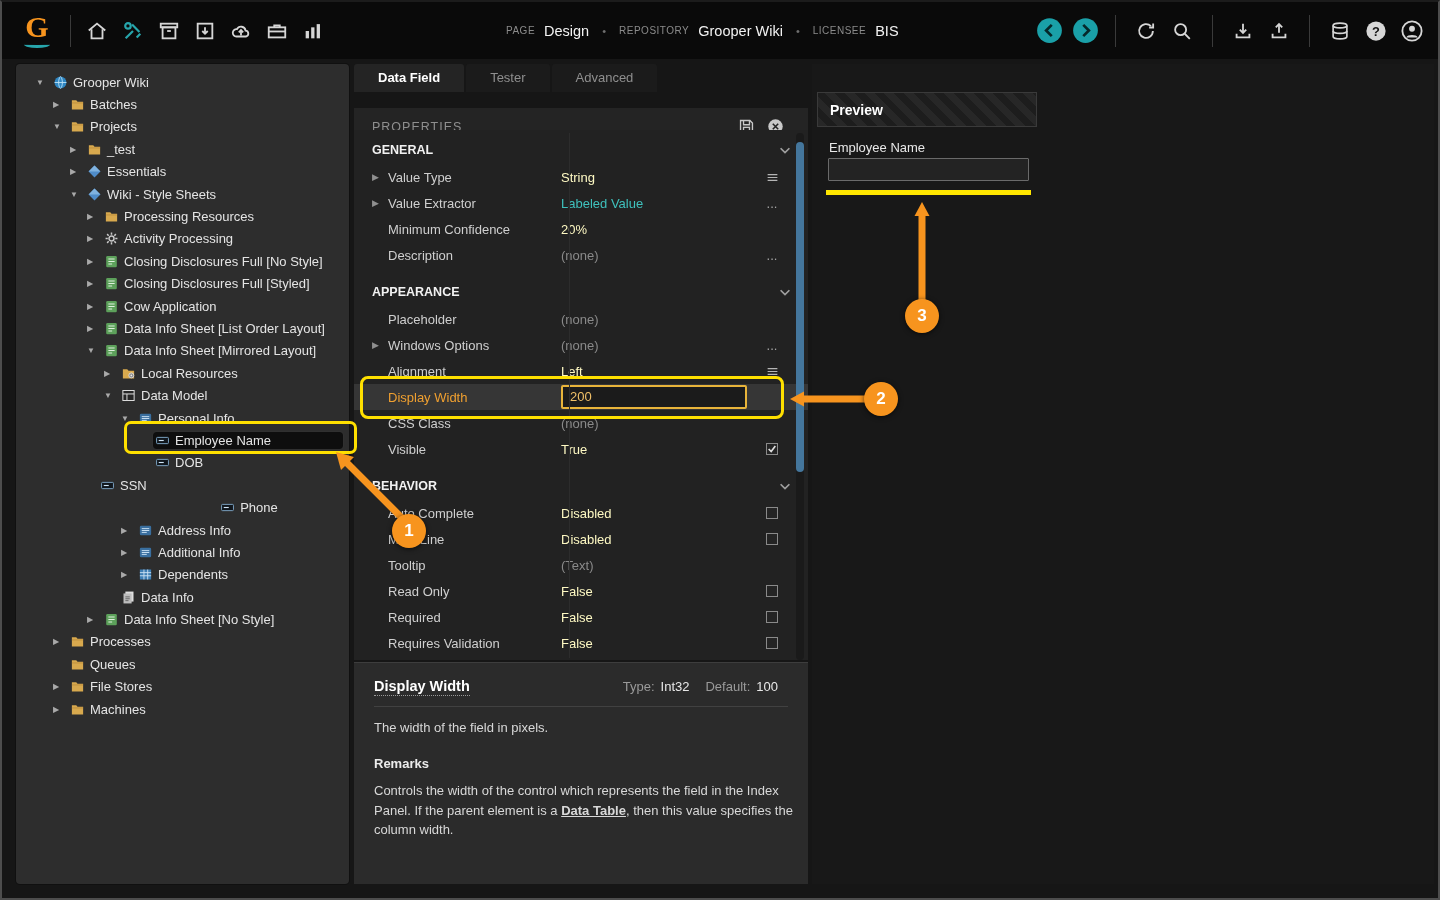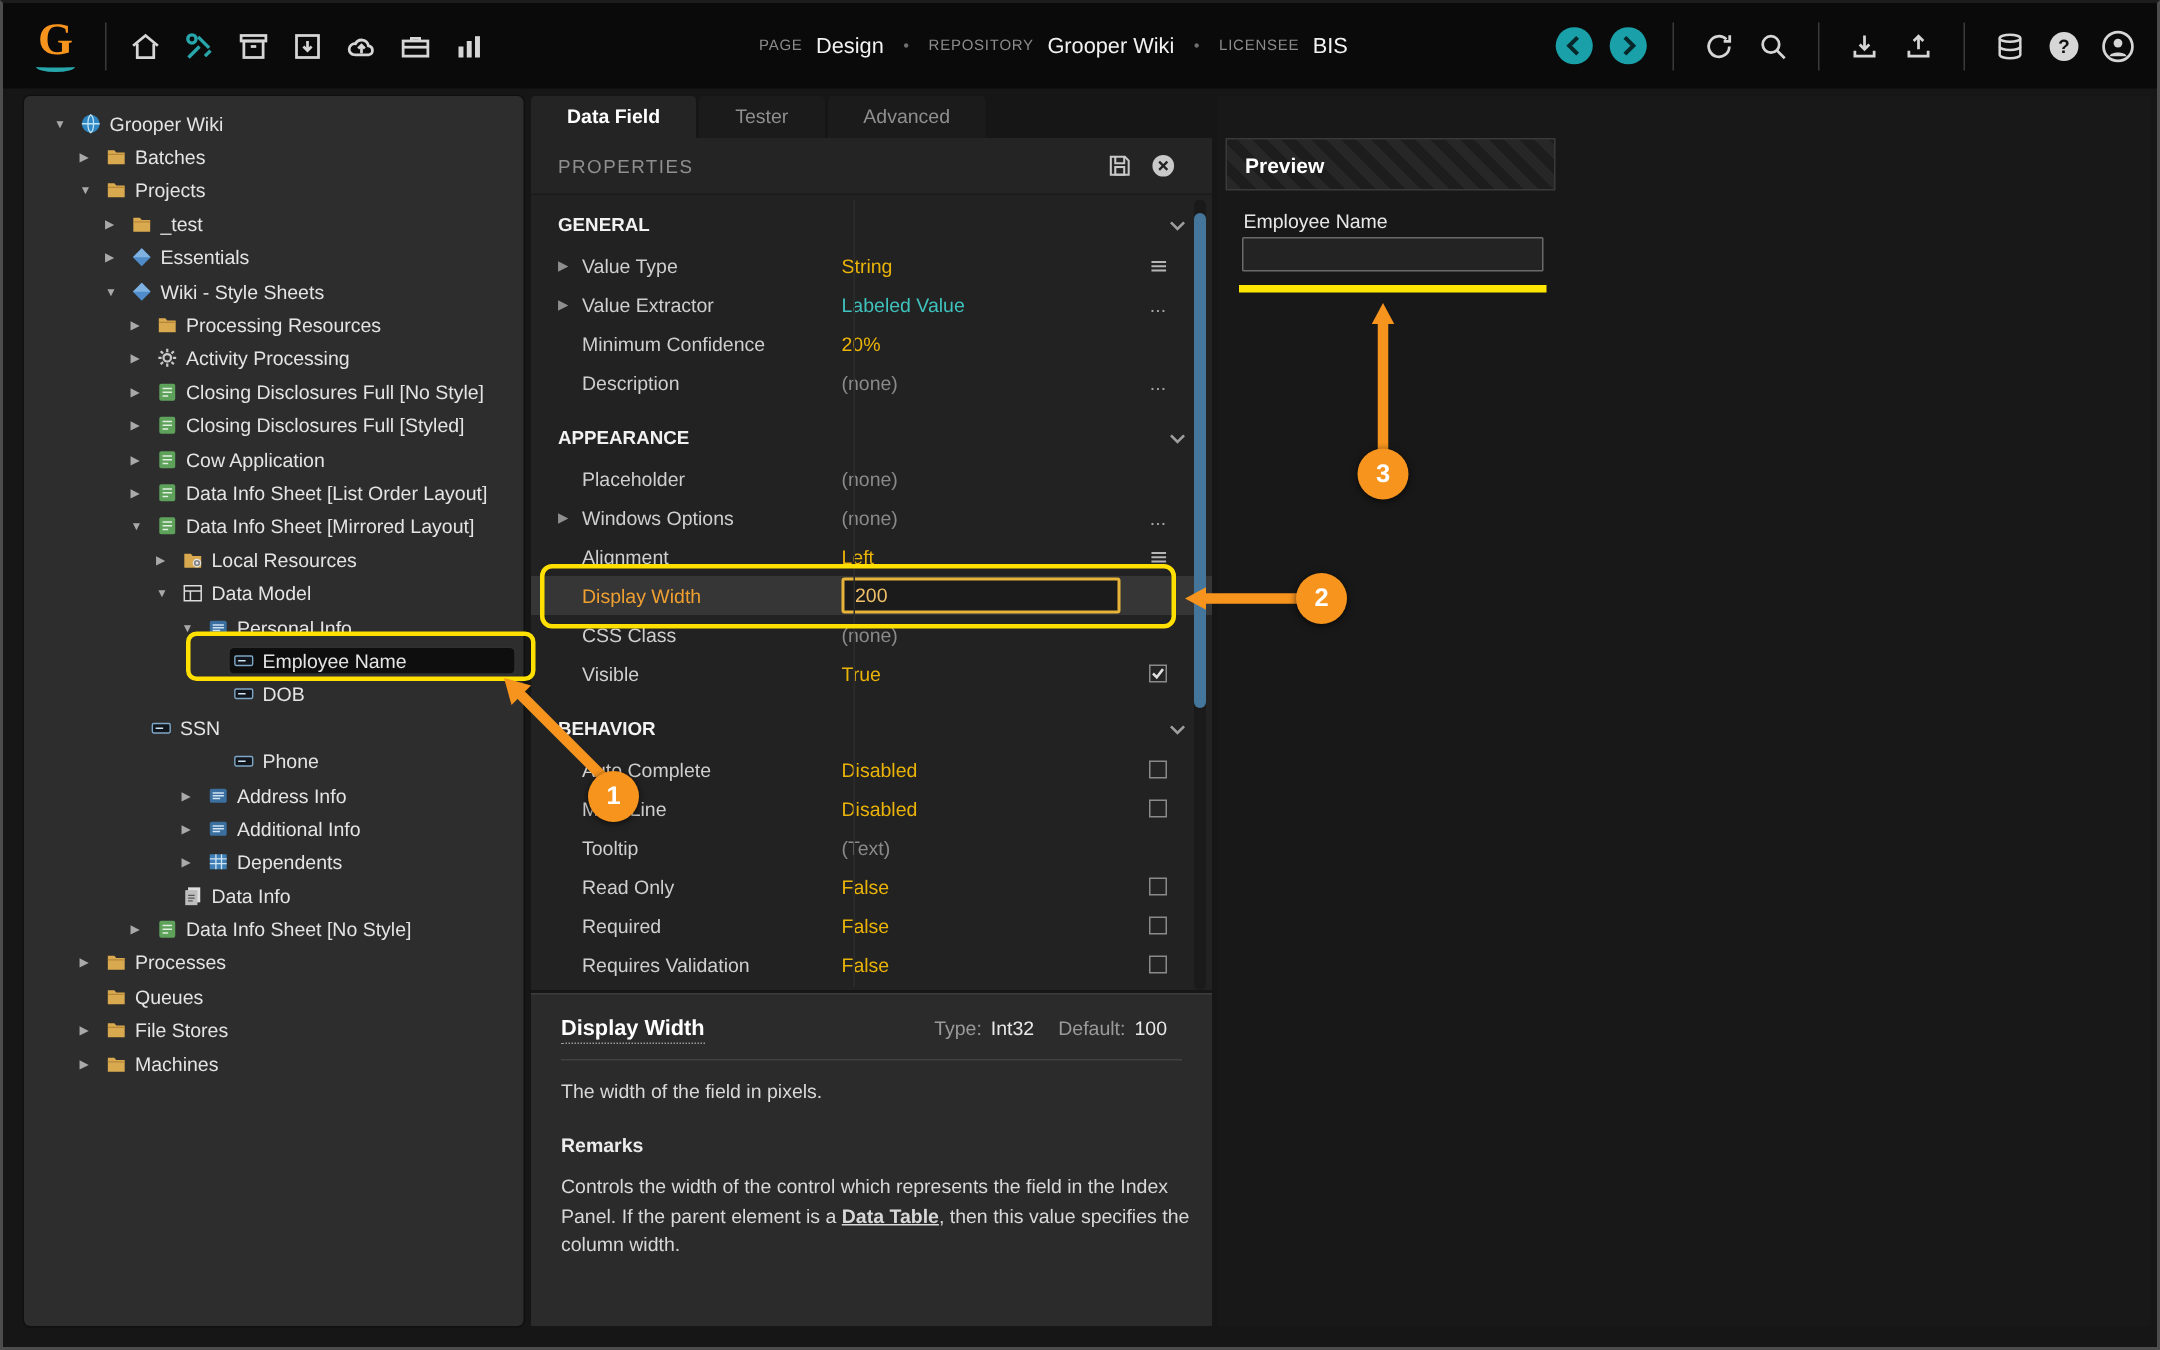--- a/index.html
+++ b/index.html
@@ -31,38 +31,38 @@
   .twisty{width:15px;flex:none;font-size:8px;color:#a9a9a9;text-align:left}
   .tinner{display:flex;align-items:center;gap:5px;padding:1px 6px 1px 2px;border-radius:3px;min-width:0}
   .trow.sel .tinner{background:#0e0e0e;outline:1px solid #303030;flex:1;margin-right:6px}
   .ticon{width:15px;height:15px;flex:none;display:inline-flex}
   .ticon svg{width:15px;height:15px}
   
   .tabs{position:absolute;left:352px;top:62px;height:28px;display:flex;gap:2px}
   .tab{padding:0 24px;height:28px;line-height:28px;font-size:13px;color:#8f8f8f;background:#1b1b1b;
     border-radius:3px 3px 0 0;cursor:pointer}
   .tab.active{background:#242424;color:#ffffff;font-weight:bold}
-  .props-header{position:absolute;left:352px;top:90px;width:454px;height:38px;background:#242424;
+  .props-header{position:absolute;left:352px;top:106px;width:454px;height:38px;background:#242424;
     display:flex;align-items:center;padding:0 24px 0 18px;border-bottom:1px solid #1a1a1a}
   .props-title{font-size:12.5px;letter-spacing:1px;color:#8f8f8f}
   .props-icons{margin-left:auto;display:flex;gap:12px;align-items:center}
   .pibtn{cursor:pointer;display:flex}
   .grid{position:absolute;left:352px;top:128px;width:454px;height:530px;background:#222222;overflow:hidden}
   .colline{position:absolute;left:567px;top:131px;width:1px;height:525px;background:#2c2c2c}
   .gpad{height:6px}
   .gsecgap{height:10px}
   .psec{height:28px;display:flex;align-items:center;padding:0 16px 0 18px;color:#f2f2f2;
     font-weight:bold;font-size:12.5px;cursor:pointer}
   .psec .chev{margin-left:auto;display:flex}
   .prow{height:26px;display:flex;align-items:center;padding:0 26px 0 18px;font-size:13px;cursor:default}
   .prow.hl{background:#363636}
   .pexp{width:16px;flex:none;color:#8f8f8f;font-size:9px}
   .plabel{width:173px;flex:none;color:#cfcfcf;white-space:nowrap}
   .prow.hl .plabel{color:#f0a030}
-  .pvalue{flex:1;color:#eab308;white-space:nowrap;overflow:hidden}
+  .pvalue{flex:1;color:#fef9c3;white-space:nowrap;overflow:hidden}
   .pvalue.muted{color:#8a8a8a}
   .pvalue.accent{color:#3fc1bd}
   .pright{width:20px;flex:none;display:flex;justify-content:center;color:#a5a5a5;font-size:13px}
   .pinput{width:186px;height:24px;background:#1b1b1b;border:2px solid #e8b43a;border-radius:2px;
     color:#f0c068;font-size:13px;line-height:20px;padding-left:7px}
   .cb{width:12px;height:12px;background:#242424;border:1px solid #8a8a8a;display:flex;
     align-items:center;justify-content:center}
   .vscroll{position:absolute;left:794px;top:131px;width:8px;height:527px;background:#1a1a1a;border-radius:4px}
   .vthumb{position:absolute;left:0;top:9px;width:8px;height:330px;background:#44769c;border-radius:4px;cursor:pointer}
   
@@ -466,21 +466,21 @@
         <div class="tinner">
           <span class="ticon">
             <svg viewBox="0 0 24 24">
               <rect x="2.5" y="7" width="19" height="10" rx="1.5" fill="#10161c" stroke="#7fa8c8" stroke-width="1.5"></rect>
               <path d="M6 12h8" stroke="#cfe4f5" stroke-width="1.8"></path>
             </svg>
           </span>
           <span>SSN</span>
         </div>
       </div>
-      <div class="trow" style="padding-left: 122px;">
+      <div class="trow" style="padding-left: 122px; justify-content: center;">
         <span class="twisty"></span>
         <div class="tinner">
           <span class="ticon">
             <svg viewBox="0 0 24 24">
               <rect x="2.5" y="7" width="19" height="10" rx="1.5" fill="#10161c" stroke="#7fa8c8" stroke-width="1.5"></rect>
               <path d="M6 12h8" stroke="#cfe4f5" stroke-width="1.8"></path>
             </svg>
           </span>
           <span>Phone</span>
         </div>

